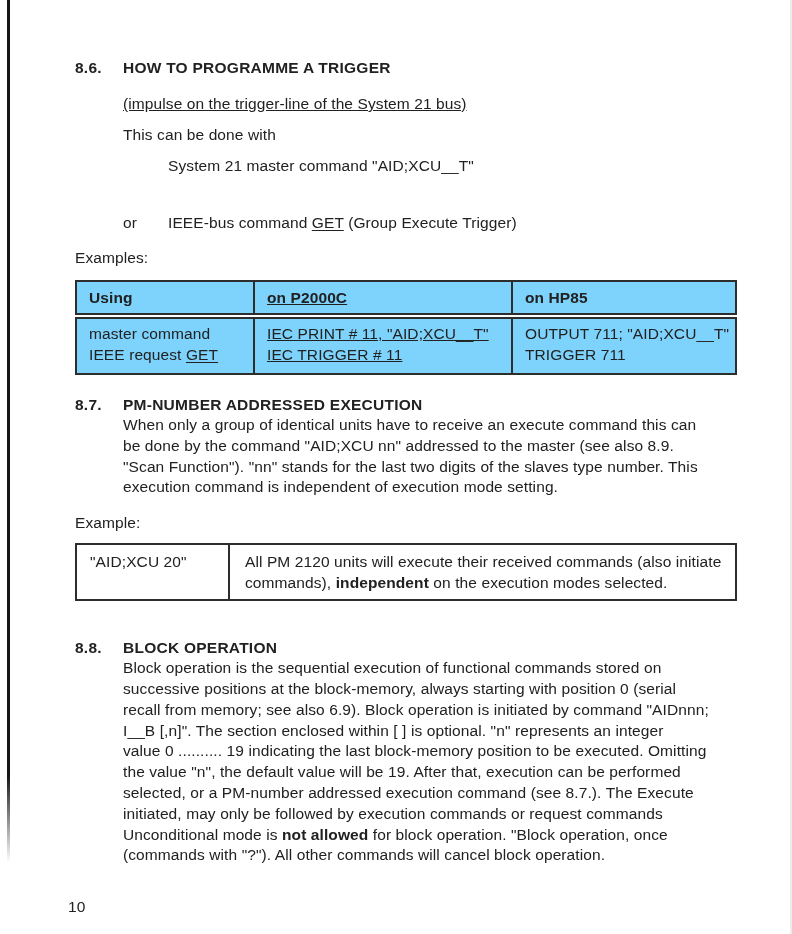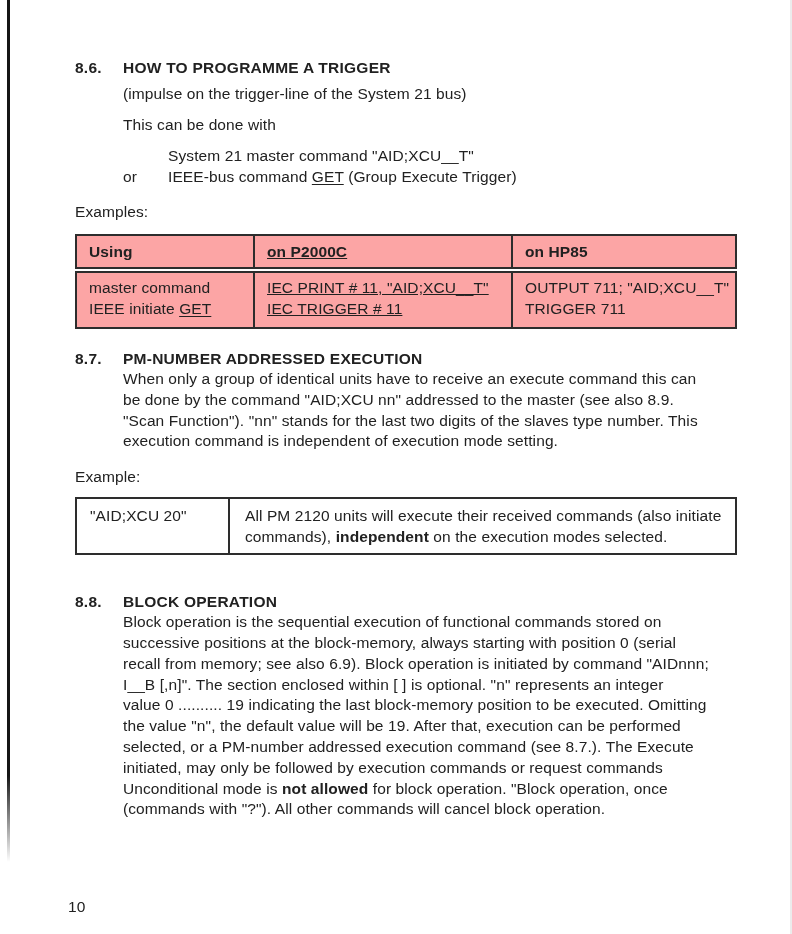--- a/index.html
+++ b/index.html
@@ -21,32 +21,32 @@
     position: absolute; right: 0; top: 0; width: 2px; height: 100%;
     background: #ececec;
   }
   .content { position: absolute; left: 75px; top: 57px; width: 662px; }
 
   .sec { display: flex; font-weight: bold; letter-spacing: 0.25px; line-height: 21px; }
   .secnum { width: 48px; flex: none; }
   .sec87 { margin-top: 19px; }
   .sec88 { margin-top: 36px; }
 
-  .indent { margin-left: 48px; }
+  .indent { margin-left: 48px; margin-top: 36px; }
   .pline { line-height: 20.8px; white-space: nowrap; }
-  .subtitle { margin-top: 5px; line-height: 21px; }
+  .subtitle { margin-top: 15px; line-height: 21px; text-decoration: underline; }
   .intro { margin-top: 10px; line-height: 21px; }
   .cmd1 { margin-top: 10px; padding-left: 45px; line-height: 21px; white-space: nowrap; }
   .cmdrow { display: flex; line-height: 21px; white-space: nowrap; }
   .orcol { width: 45px; flex: none; }
   .toplabel { margin-top: 14px; line-height: 21px; }
   .para { margin-top: 0; }
 
   .tbl { margin-top: 12px; width: 662px; }
-  .trow { display: flex; border: 2px solid #2d2d2d; background: #fca5a5; }
+  .trow { display: flex; border: 2px solid #2d2d2d; background: #7dd3fc; }
   .trow + .trow { margin-top: 2px; }
   .tc { padding: 5px 8px 5px 12px; overflow: hidden; white-space: nowrap; line-height: 21px; }
   .tc + .tc { border-left: 2px solid #2d2d2d; }
   .c1 { width: 176px; flex: none; }
   .c2 { width: 258px; flex: none; text-decoration: underline; }
   .c3 { flex: 1; }
   .thead .tc { font-weight: bold; height: 31px; }
   .tbodyrow .tc { height: 54px; padding-top: 5px; }
 
   .tbl2 { margin-top: 10px; width: 662px; }
@@ -87,21 +87,21 @@
 
   <div class="tbl">
     <div class="trow thead">
       <div class="tc c1">Using</div>
       <div class="tc c2">on P2000C</div>
       <div class="tc c3">on HP85</div>
     </div>
     <div class="trow tbodyrow">
       <div class="tc c1">
         <div class="pline">master command</div>
-        <div class="pline"><span>IEEE initiate </span><span class="ul">GET</span></div>
+        <div class="pline"><span>IEEE request </span><span class="ul">GET</span></div>
       </div>
       <div class="tc c2">
         <div class="pline">IEC PRINT # 11, "AID;XCU__T"</div>
         <div class="pline">IEC TRIGGER # 11</div>
       </div>
       <div class="tc c3">
         <div class="pline">OUTPUT 711; "AID;XCU__T"</div>
         <div class="pline">TRIGGER 711</div>
       </div>
     </div>

